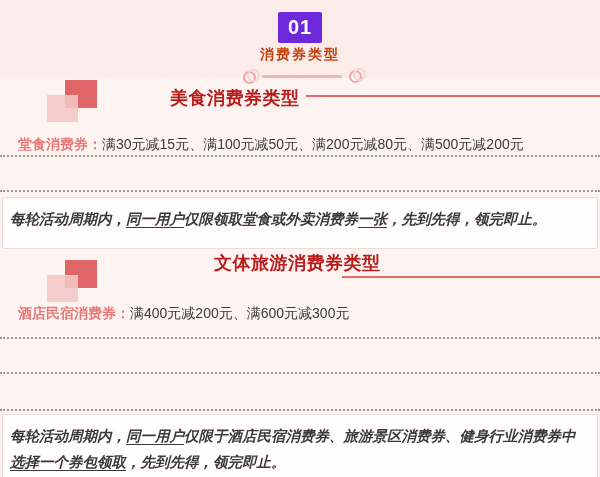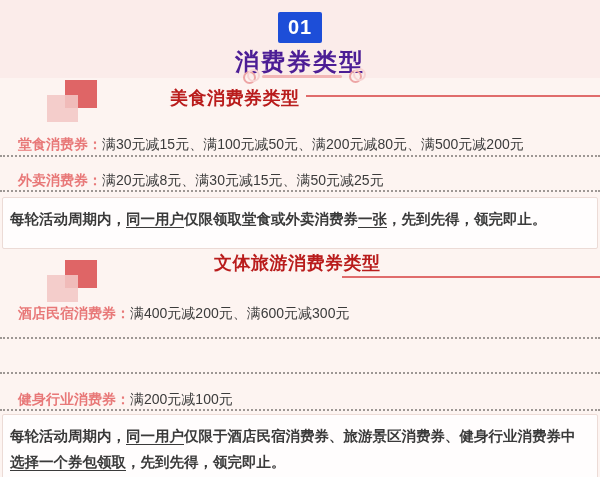--- a/index.html
+++ b/index.html
@@ -7,29 +7,29 @@
     position:relative; width:600px; height:477px;
     background:#fdf4f1; overflow:hidden;
     font-family:"Liberation Sans", sans-serif;
     -webkit-font-smoothing:antialiased;
   }
   .band-top { position:absolute; top:0; left:0; right:0; height:78px; background:#fbecea; }
 
   
   .badge {
     position:absolute; left:278px; top:12px; width:44px; height:31px;
-    background:#1d4ed8; color:#ffffff; font-size:20px; font-weight:bold;
+    background:#6d28d9; color:#ffffff; font-size:20px; font-weight:bold;
     display:flex; align-items:center; justify-content:center;
     border-radius:2px; letter-spacing:1px;
   }
 
   
   .title {
     position:absolute; top:46px; left:0; width:100%; text-align:center;
-    color:#4c1d95; font-size:24px; font-weight:bold; letter-spacing:2px;
+    color:#c2410c; font-size:14px; font-weight:bold; letter-spacing:2px;
   }
   .title-underline {
     position:absolute; top:75px; left:262px; width:80px; height:3px;
     background:#f2b6b6; border-radius:2px;
   }
   .ring {
     position:absolute; width:9px; height:9px;
     border:2px solid #eda5a5; border-radius:50%;
   }
   .ring::before {
@@ -75,21 +75,21 @@
   
   .note-box {
     position:absolute; left:2px; right:2px;
     background:#fffdfd; border:1px solid #ecdbd6; border-radius:2px;
     box-sizing:border-box;
   }
   .note-box-1 { top:197px; height:52px; }
   .note-box-2 { top:414px; height:77px; }
   .note {
     margin:8px 8px 0 7px; font-size:14.5px; font-weight:bold;
-    color:#3a3a3a; line-height:26px;
+    color:#3a3a3a; line-height:26px;font-style:italic;
   }
   .u { text-decoration:underline; text-underline-offset:3px; }
 </style>
 </head>
 <body>
 
 <div class="canvas">
   <div class="band-top"></div>
 
   <div class="badge">01</div>
@@ -103,23 +103,20 @@
     <span class="sq-light"></span>
   </div>
   <div class="heading heading-1">美食消费券类型</div>
   <div class="hline hline-1"></div>
 
   <div class="row row-1">
     <span class="lbl">堂食消费券：</span><span class="val">满30元减15元、满100元减50元、满200元减80元、满500元减200元</span>
   </div>
   <div class="divider div-1"></div>
 
-  <div class="row row-2">
-    <span class="lbl">外卖消费券：</span><span class="val">满20元减8元、满30元减15元、满50元减25元</span>
-  </div>
   <div class="divider div-2"></div>
 
   <div class="note-box note-box-1">
     <div class="note">
       <span>每轮活动周期内，</span><span class="u">同一用户</span><span>仅限领取堂食或外卖消费券</span><span class="u">一张</span><span>，先到先得，领完即止。</span>
     </div>
   </div>
 
   <div class="marker marker-2">
     <span class="sq-dark"></span>
@@ -128,23 +125,20 @@
   <div class="heading heading-2">文体旅游消费券类型</div>
   <div class="hline hline-2"></div>
 
   <div class="row row-3">
     <span class="lbl">酒店民宿消费券：</span><span class="val">满400元减200元、满600元减300元</span>
   </div>
   <div class="divider div-3"></div>
 
   <div class="divider div-4"></div>
 
-  <div class="row row-5">
-    <span class="lbl">健身行业消费券：</span><span class="val">满200元减100元</span>
-  </div>
   <div class="divider div-5"></div>
 
   <div class="note-box note-box-2">
     <div class="note">
       <span>每轮活动周期内，</span><span class="u">同一用户</span><span>仅限于酒店民宿消费券、旅游景区消费券、健身行业消费券中</span><span class="u">选择一个券包领取</span><span>，先到先得，领完即止。</span>
     </div>
   </div>
 </div>
 
 </body></html>

